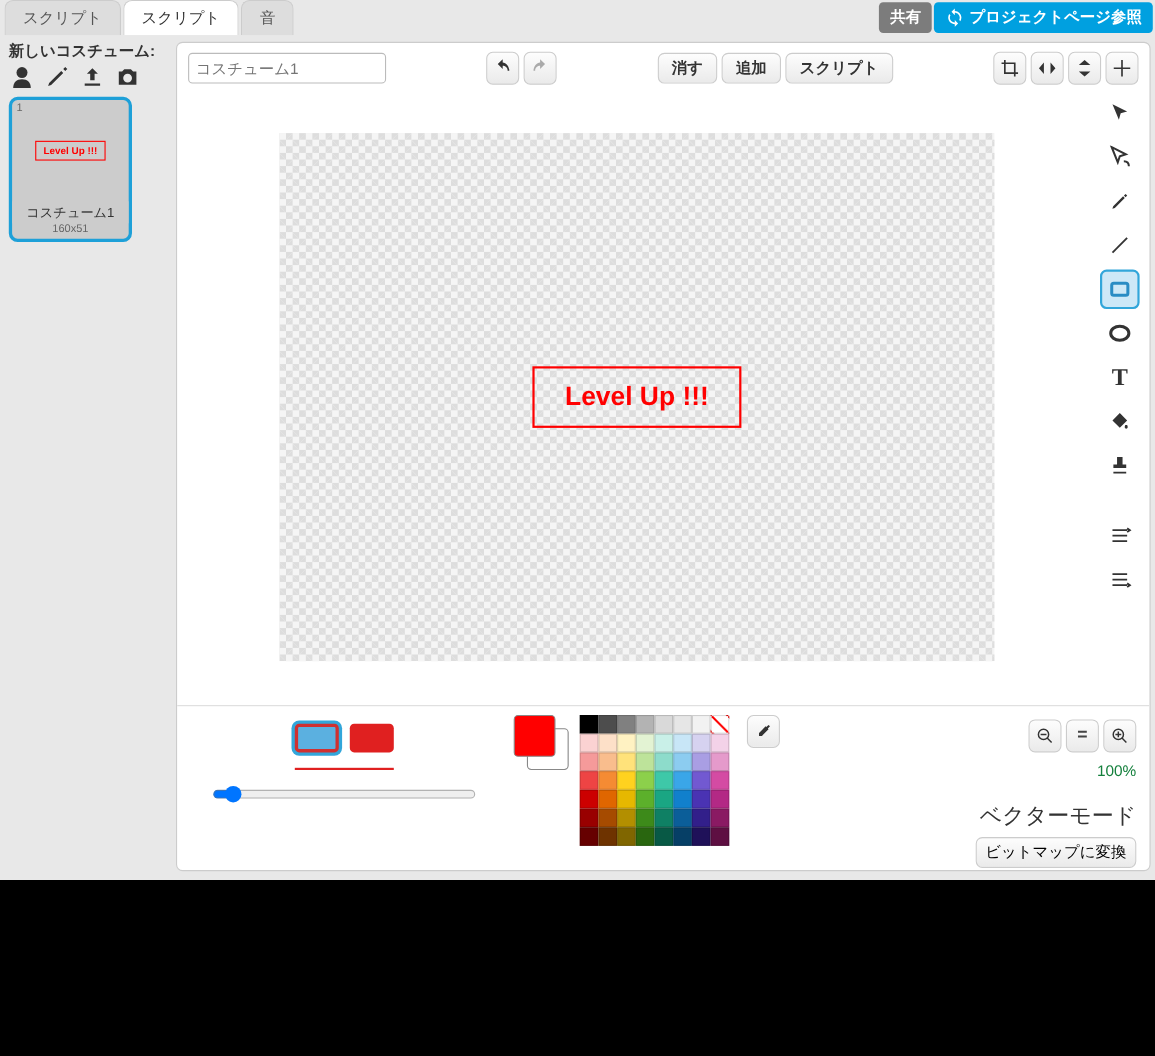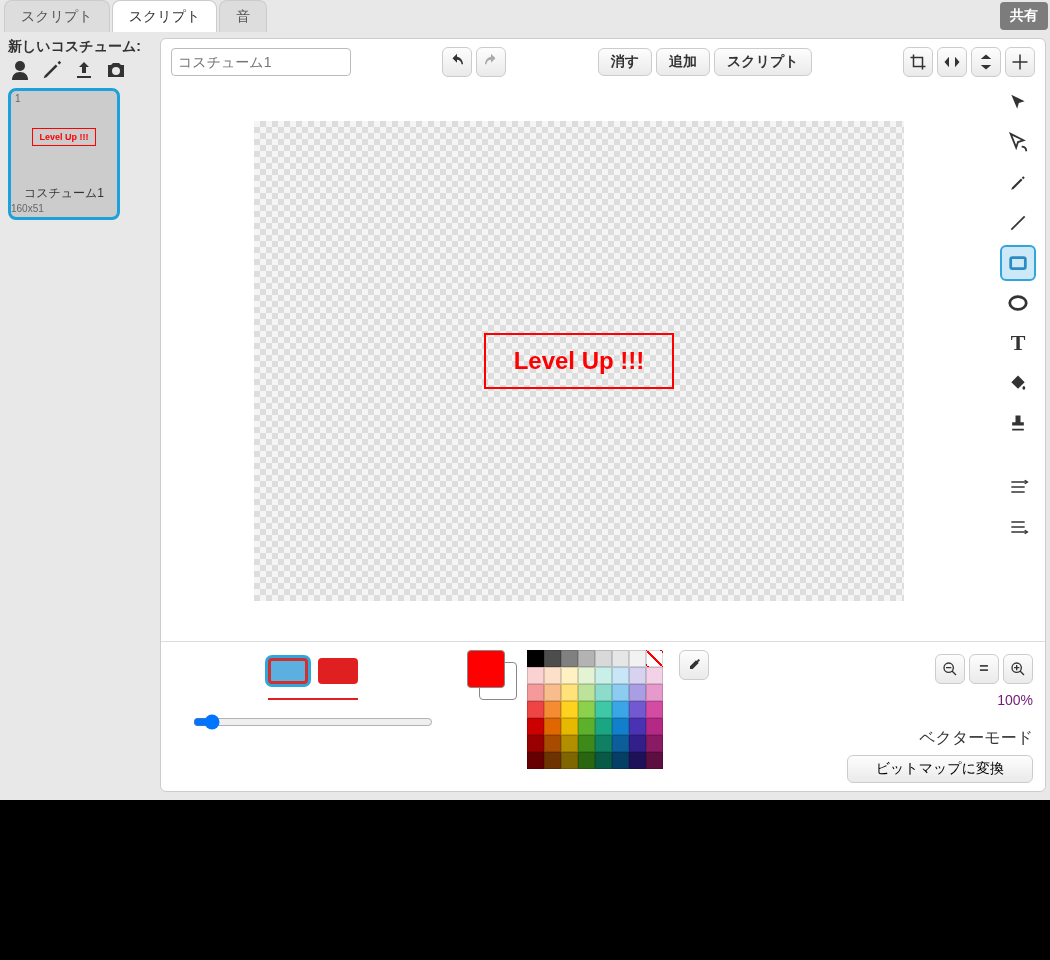--- a/index.html
+++ b/index.html
@@ -17,21 +17,21 @@
 .main { flex: 1; display: flex; background: #e8e8e8; }
 .sidebar { width: 160px; padding: 6px 8px 0 8px; display: flex; flex-direction: column; }
 .sidebar-title { font-size: 14px; color: #333; font-weight: bold; margin-bottom: 2px; }
 .sidebar-icons { display: flex; gap: 8px; margin-bottom: 6px; align-items: center; }
 .sidebar-icons .ico { width: 24px; height: 24px; color: #3a3a3a; cursor: pointer; display:flex; align-items:center; justify-content:center; }
 .thumb { border: 3px solid #1ea0d8; border-radius: 8px; background: #ccc; width: 112px; height: 132px; display: flex; flex-direction: column; position: relative; cursor: pointer; overflow:hidden; }
 .thumb-num { position: absolute; top: 2px; left: 4px; font-size: 10px; color: #666; }
 .thumb-preview { flex: 1; display: flex; align-items: center; justify-content: center; }
 .thumb-box { border: 1.5px solid red; color: red; font-size: 9px; font-weight: bold; padding: 3px 6px; }
 .thumb-label { background: #ccc; text-align: center; font-size: 12px; color: #333; padding: 2px 0 1px; }
-.thumb-dim { font-size: 10px; color: #666; padding-bottom: 3px; }
+.thumb-dim { text-align: center; font-size: 10px; color: #666; padding-bottom: 3px; }
 .editor { flex: 1; background: #fff; border: 1px solid #ccc; border-radius: 6px; margin: 6px 4px 8px 0; display: flex; flex-direction: column; overflow: hidden; }
 .editor-header { display: flex; align-items: center; padding: 8px 10px 4px; gap: 8px; }
 .costume-input { width: 180px; height: 28px; border: 1px solid #bbb; border-radius: 4px; padding: 0 6px; font-size: 14px; color: #888; }
 .hspacer { flex: 1; }
 .icon-btn { width: 30px; height: 30px; border: 1px solid #ccc; border-radius: 6px; background: linear-gradient(#fdfdfd,#eaeaea); display: flex; align-items: center; justify-content: center; cursor: pointer; color:#444; }
 .text-btn { height: 28px; padding: 0 12px; border: 1px solid #ccc; border-radius: 6px; background: linear-gradient(#fdfdfd,#eaeaea); font-size: 14px; cursor: pointer; color:#333;font-weight:bold; }
 .btn-group { display: flex; gap: 4px; }
 .canvas-row { flex: 1; display: flex; }
 .canvas-area { flex: 1; display: flex; align-items: flex-start; justify-content: center; padding-top: 40px; }
 .checker { width: 650px; height: 480px; background-image: linear-gradient(45deg,#ddd 25%,transparent 25%),linear-gradient(-45deg,#ddd 25%,transparent 25%),linear-gradient(45deg,transparent 75%,#ddd 75%),linear-gradient(-45deg,transparent 75%,#ddd 75%); background-size: 12px 12px; background-position: 0 0,0 6px,6px -6px,-6px 0; background-color: #f5f5f5; display: flex; align-items: center; justify-content: center; }
@@ -51,36 +51,42 @@
 .color-panel { display:flex; gap:10px; align-items:flex-start; }
 .fgbg { position:relative; width:50px; height:50px; }
 .fg { position:absolute; top:0; left:0; width:38px; height:38px; background:#f00; border:1px solid #888; border-radius:4px; }
 .bg { position:absolute; bottom:0; right:0; width:38px; height:38px; background:#fff; border:1px solid #888; border-radius:4px; }
 .palette { display:grid; grid-template-columns: repeat(8,17px); grid-auto-rows:17px; gap:0; }
 .palette div { border:0.5px solid rgba(0,0,0,0.15); }
 .no-color { background: linear-gradient(to top right, #fff 46%, red 46%, red 54%, #fff 54%); }
 .eyedrop { margin-left:6px; }
 .right-panel { margin-left:auto; text-align:right; display:flex; flex-direction:column; align-items:flex-end; gap:6px; padding-top:4px;}
 .zoom-row { display:flex; gap:4px; align-items:center; }
-.zoom-pct { font-size:14px; color:#701a75; margin-top:2px;}
-.mode-label { font-size:16px; color:#333; margin-top:14px; }
-.mode-btn { height:28px; padding:0 28px; border:1px solid #ccc; border-radius:6px; background:linear-gradient(#fdfdfd,#eaeaea); font-size:14px; cursor:pointer; }
+.zoom-pct { font-size:14px; color:#15803d; margin-top:2px;}
+.mode-label { font-size:20px; color:#333; margin-top:14px; }
+.mode-btn { height:28px; padding:0 8px; border:1px solid #ccc; border-radius:6px; background:linear-gradient(#fdfdfd,#eaeaea); font-size:14px; cursor:pointer; }
 </style>
 </head>
 <body>
 
 <div class="app">
   <div class="topbar">
     <div class="tabs">
       <div class="tab">スクリプト</div>
       <div class="tab active">スクリプト</div>
       <div class="tab">音</div>
     </div>
     <div class="topbar-spacer"></div>
     <div class="top-btn share-btn">共有</div>
+    <div class="top-btn project-btn">
+      <svg width="18" height="18" viewBox="0 0 24 24" fill="#fff">
+          <path d="M12 4V1L8 5l4 4V6c3.3 0 6 2.7 6 6 0 1-.3 2-.7 2.8l1.5 1.5C19.5 15 20 13.6 20 12c0-4.4-3.6-8-8-8zm0 14c-3.3 0-6-2.7-6-6 0-1 .3-2 .7-2.8L5.2 7.7C4.5 9 4 10.4 4 12c0 4.4 3.6 8 8 8v3l4-4-4-4v3z"></path>
+        </svg>
+      <span>プロジェクトページ参照</span>
+    </div>
   </div>
 
   <div class="main">
     <div class="sidebar">
       <div class="sidebar-title">新しいコスチューム:</div>
       <div class="sidebar-icons">
         <span class="ico">
             <svg width="24" height="24" viewBox="0 0 24 24" fill="#333">
               <circle cx="12" cy="8" r="5"></circle>
               <path d="M4 22c0-5 3-8 8-8s8 3 8 8H4z"></path>

